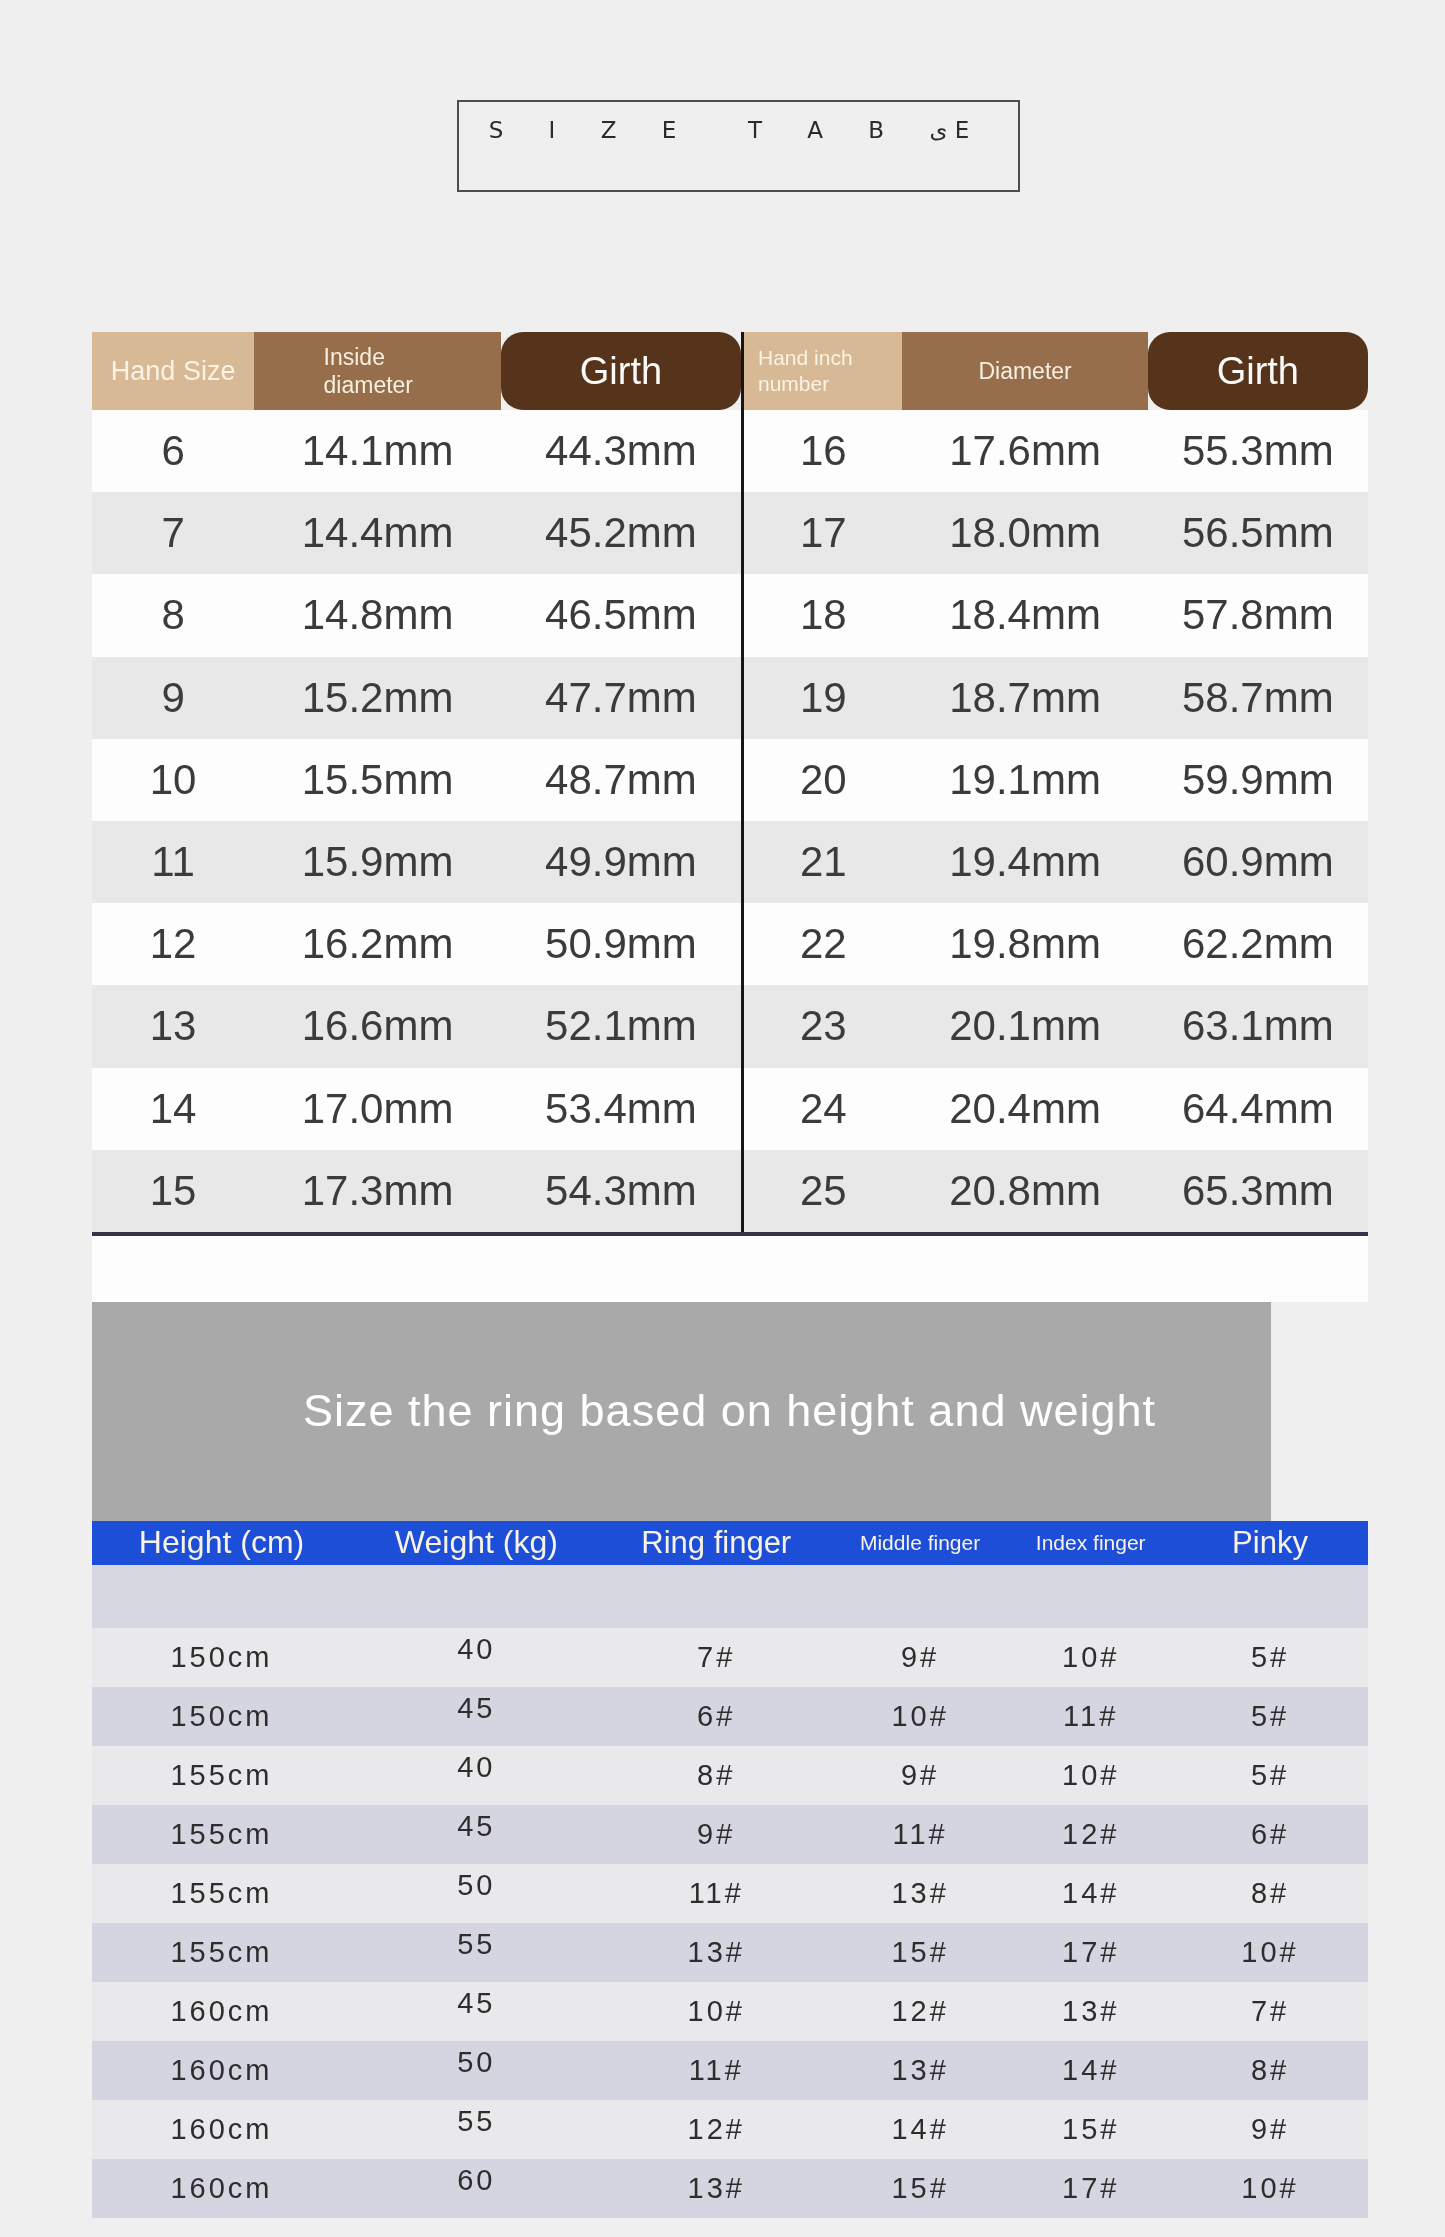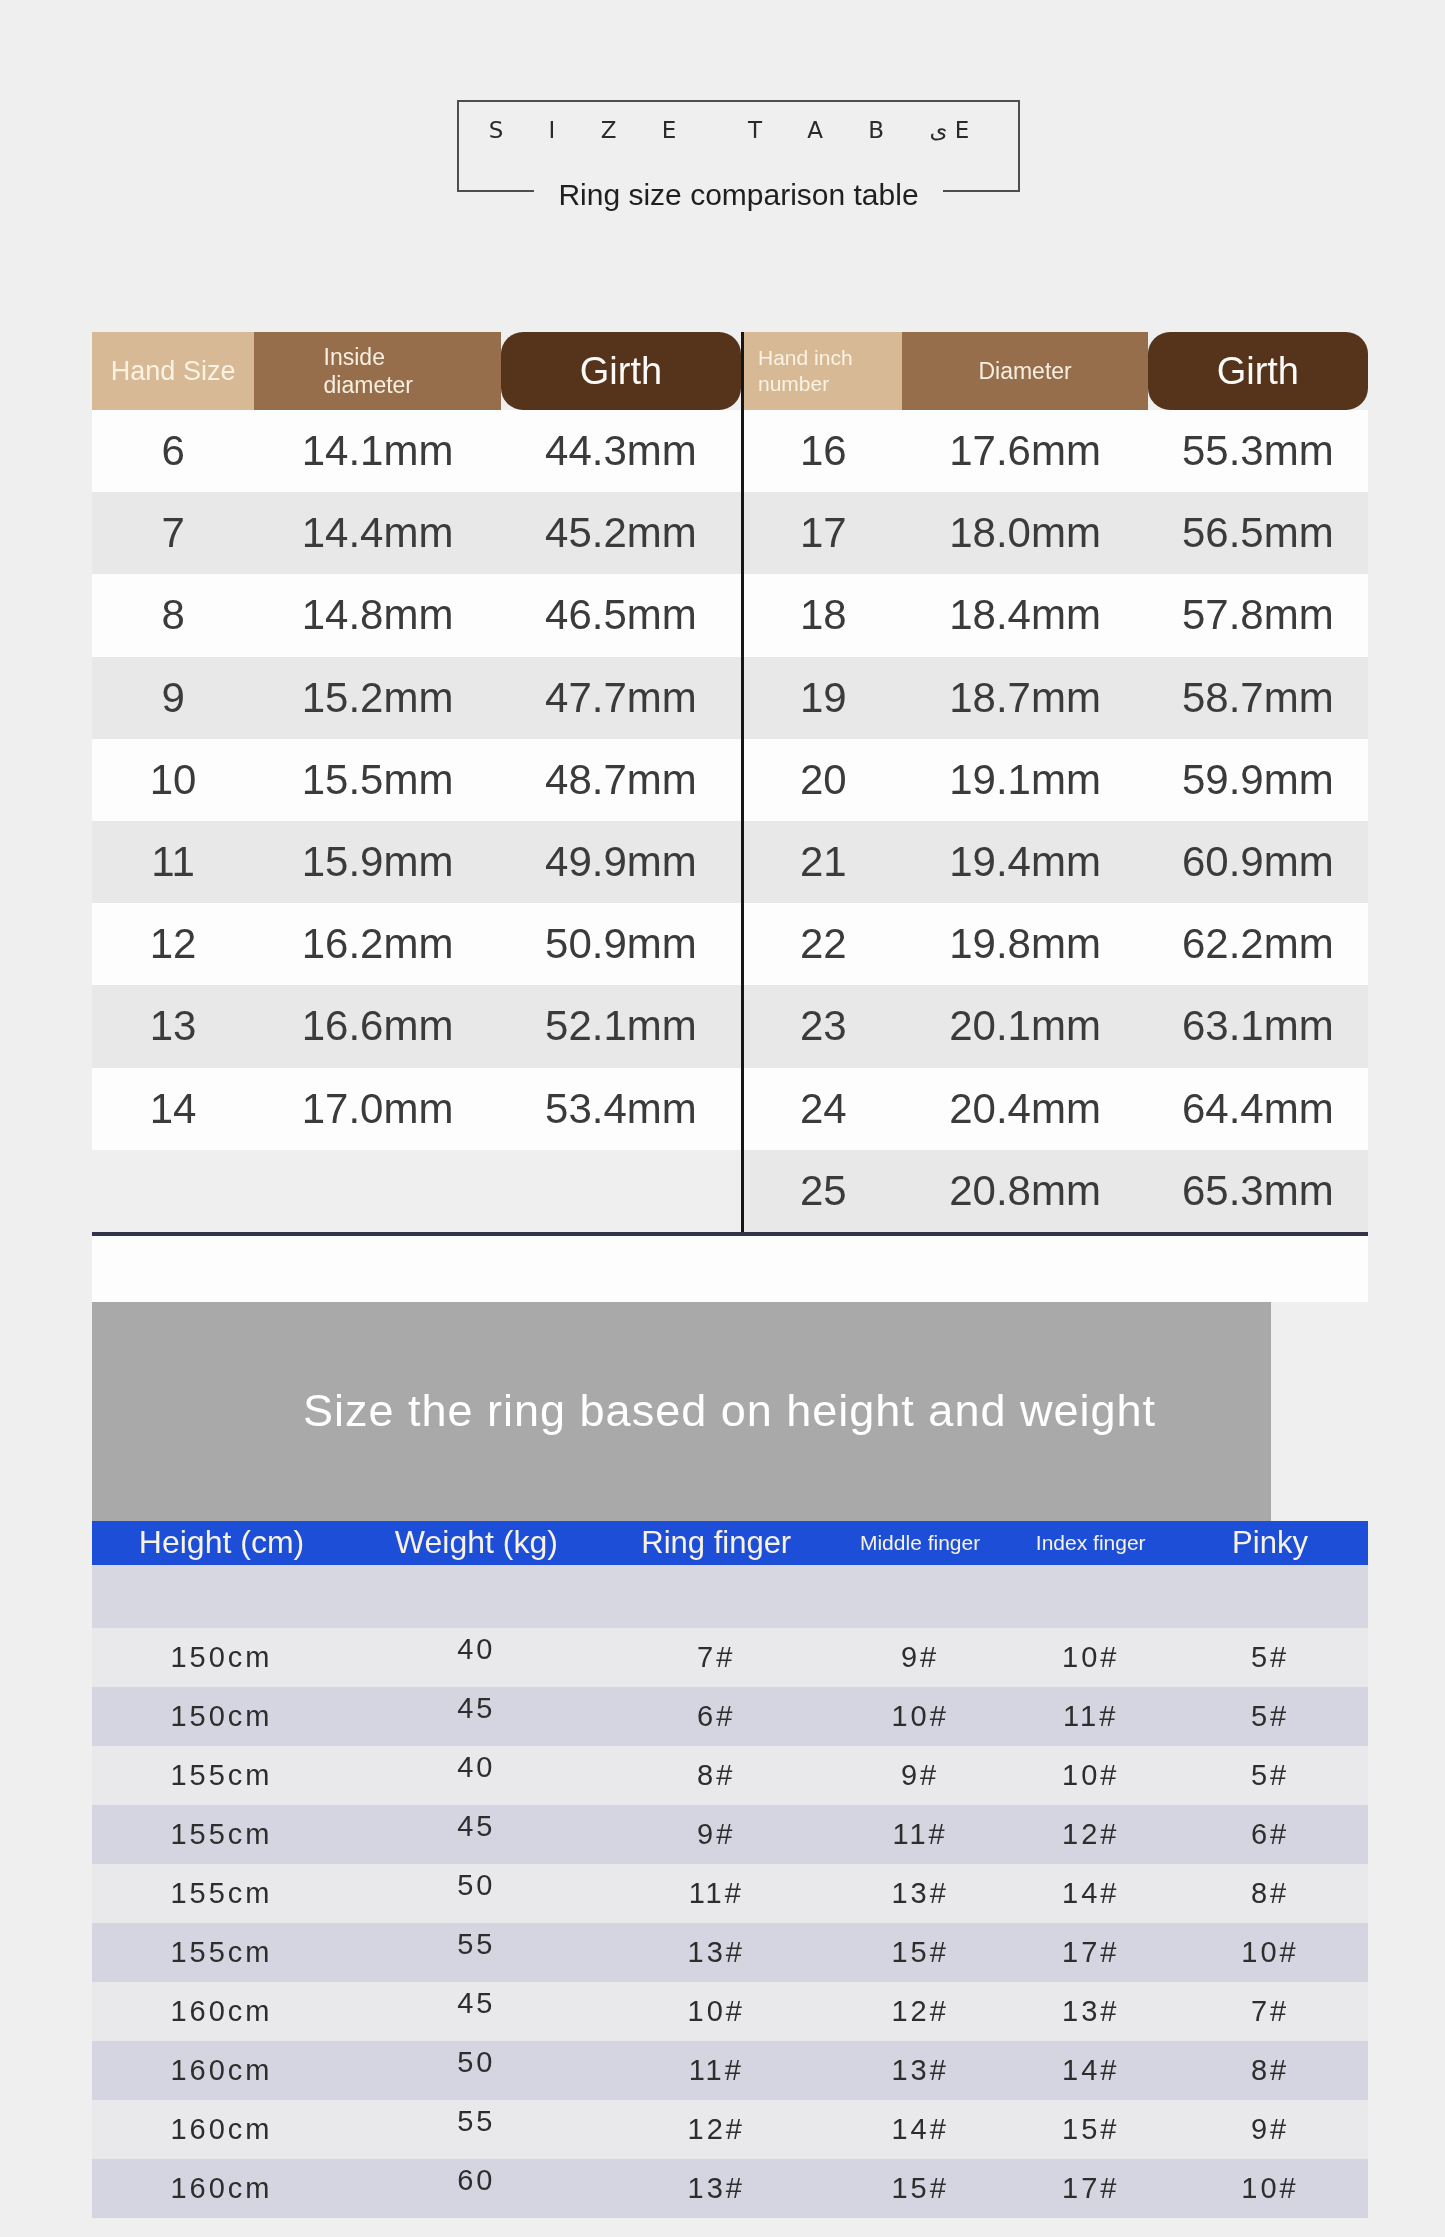--- a/index.html
+++ b/index.html
@@ -74,23 +74,20 @@
   }
   .hw-row .cell:nth-child(2){position:relative;top:-8px;}
   .hw-body .alt-a{background:#e9e9ec;}
   .hw-body .alt-b{background:#d4d5e0;}
 </style>
 </head>
 <body>
 
 <div class="title-box">
   <div class="letters">S I Z E  T A B ى E</div>
-  <div class="box-title">
-    <span>Ring size comparison table</span>
-  </div>
 </div>
 
 <div class="size-table">
   <div class="st-left">
     <div class="st-head">
       <div class="hcell">
           <span>Hand Size</span>
         </div>
       <div class="hcell">
           <span>Inside diameter</span>
@@ -137,20 +134,25 @@
         </div>
         <div class="trow-left alt-b">
           <div class="cell">13</div>
           <div class="cell">16.6mm</div>
           <div class="cell">52.1mm</div>
         </div>
         <div class="trow-left alt-a">
           <div class="cell">14</div>
           <div class="cell">17.0mm</div>
           <div class="cell">53.4mm</div>
+        </div>
+        <div class="trow-left alt-b">
+          <div class="cell">15</div>
+          <div class="cell">17.3mm</div>
+          <div class="cell">54.3mm</div>
         </div>
       </div>
   </div>
   <div class="st-divider"></div>
   <div class="st-right">
     <div class="st-head">
       <div class="hcell">
           <span>Hand inch number</span>
         </div>
       <div class="hcell">

